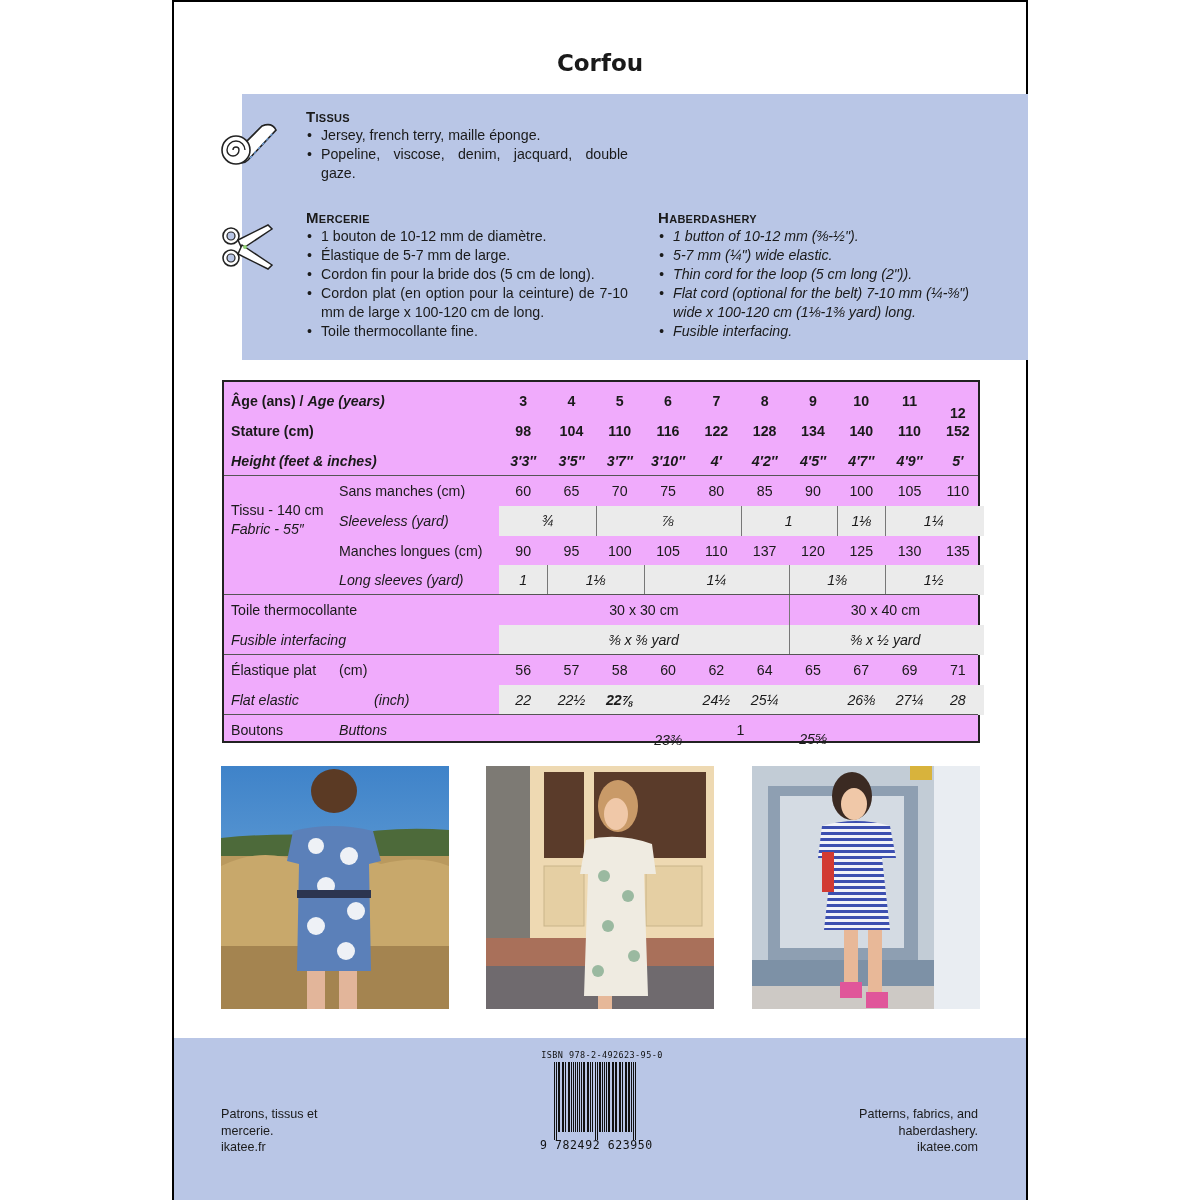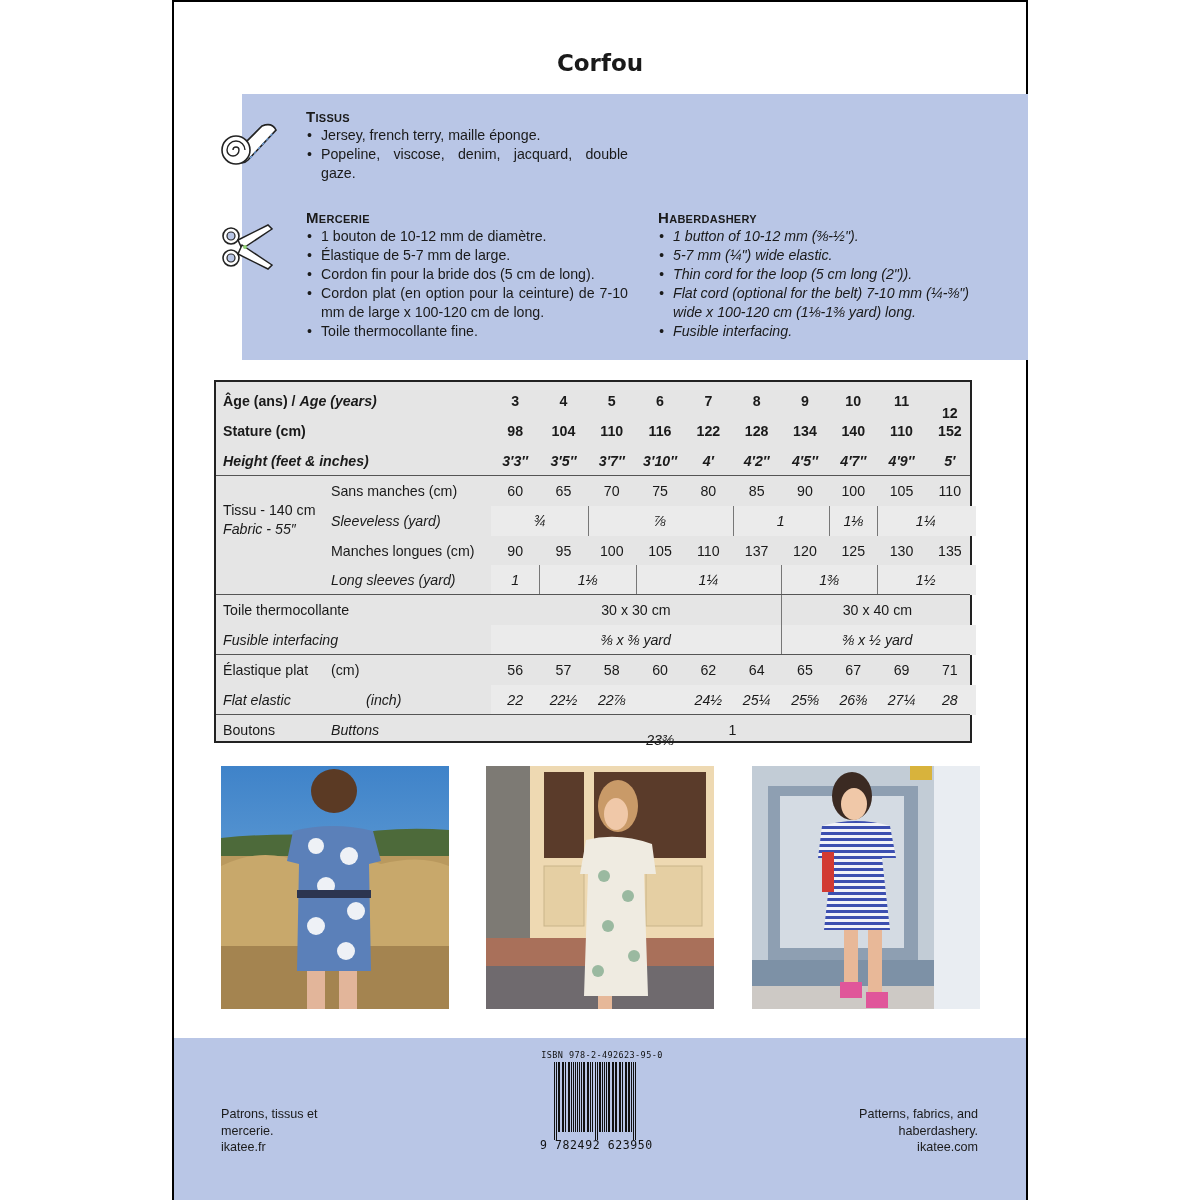--- a/index.html
+++ b/index.html
@@ -25,22 +25,22 @@
     font-variant: small-caps; font-size: 15px;
   }
   .col ul { list-style: none; }
   .col li { position: relative; padding-left: 15px; }
   .col li::before { content: "•"; position: absolute; left: 1px; top: 0; }
   .col.en li { font-style: italic; }
   .justify { text-align: justify; }
 
   
   .size-table {
-    position: absolute; left: 40px; top: 378px; width: 758px; height: 363px;
-    border: 2px solid #222; background: #e5e5e5;
+    position: absolute; left: 48px; top: 378px; width: 758px; height: 363px;
+    border: 2px solid #222; background: #f0abfc;
     font-family: "Liberation Sans", sans-serif; font-size: 14.2px; color: #1a1a1a;
   }
   .row { position: absolute; left: 0; right: 0; height: 30px; }
   .cell { position: absolute; top: 0; height: 30px; line-height: 30px; white-space: nowrap; }
   .num { text-align: center; width: 48.3px; }
   .bold { font-weight: bold; }
   .ital { font-style: italic; }
   .shade { position: absolute; top: 0; height: 30px; background: #ebebeb; }
   .vsep { position: absolute; top: 0; height: 30px; width: 1px; background: #777; }
   .hline { position: absolute; left: 0; right: 0; height: 1px; background: #555; }
@@ -246,25 +246,25 @@
         <span class="cell num " style="left: 613.1px;">67</span>
         <span class="cell num " style="left: 661.4px;">69</span>
         <span class="cell num " style="left: 709.7px;">71</span>
       </div>
       <div class="row" style="top: 303px;">
         <div class="shade" style="left: 275px; width: 485px;"></div>
         <span class="cell ital" style="left: 7px;">Flat elastic</span>
         <span class="cell ital" style="left: 115px; margin-left: 35px;">(inch)</span>
         <span class="cell num ital" style="left: 275px;">22</span>
         <span class="cell num ital" style="left: 323.3px;">22½</span>
-        <span class="cell num ital" style="left: 371.6px;">22⅞</span>
+        <span class="cell num ital" style="left: 371.6px; font-weight: bold;">22⅞</span>
         <span class="cell num ital" style="left: 419.9px; margin-top: 40px;">23⅜</span>
         <span class="cell num ital" style="left: 468.2px;">24½</span>
         <span class="cell num ital" style="left: 516.5px;">25¼</span>
-        <span class="cell num ital" style="left: 564.8px;">25⅝</span>
+        <span class="cell num ital" style="left: 564.8px; margin-top: 39px;">25⅝</span>
         <span class="cell num ital" style="left: 613.1px;">26⅜</span>
         <span class="cell num ital" style="left: 661.4px;">27¼</span>
         <span class="cell num ital" style="left: 709.7px;">28</span>
       </div>
       <div class="hline" style="top: 331.9px;"></div>
       <div class="row" style="top: 332.9px;">
         <span class="cell " style="left: 7px;">Boutons</span>
         <span class="cell ital" style="left: 115px;">Buttons</span>
         <span class="span-cell" style="left: 275px; width: 483px;">1</span>
       </div>

